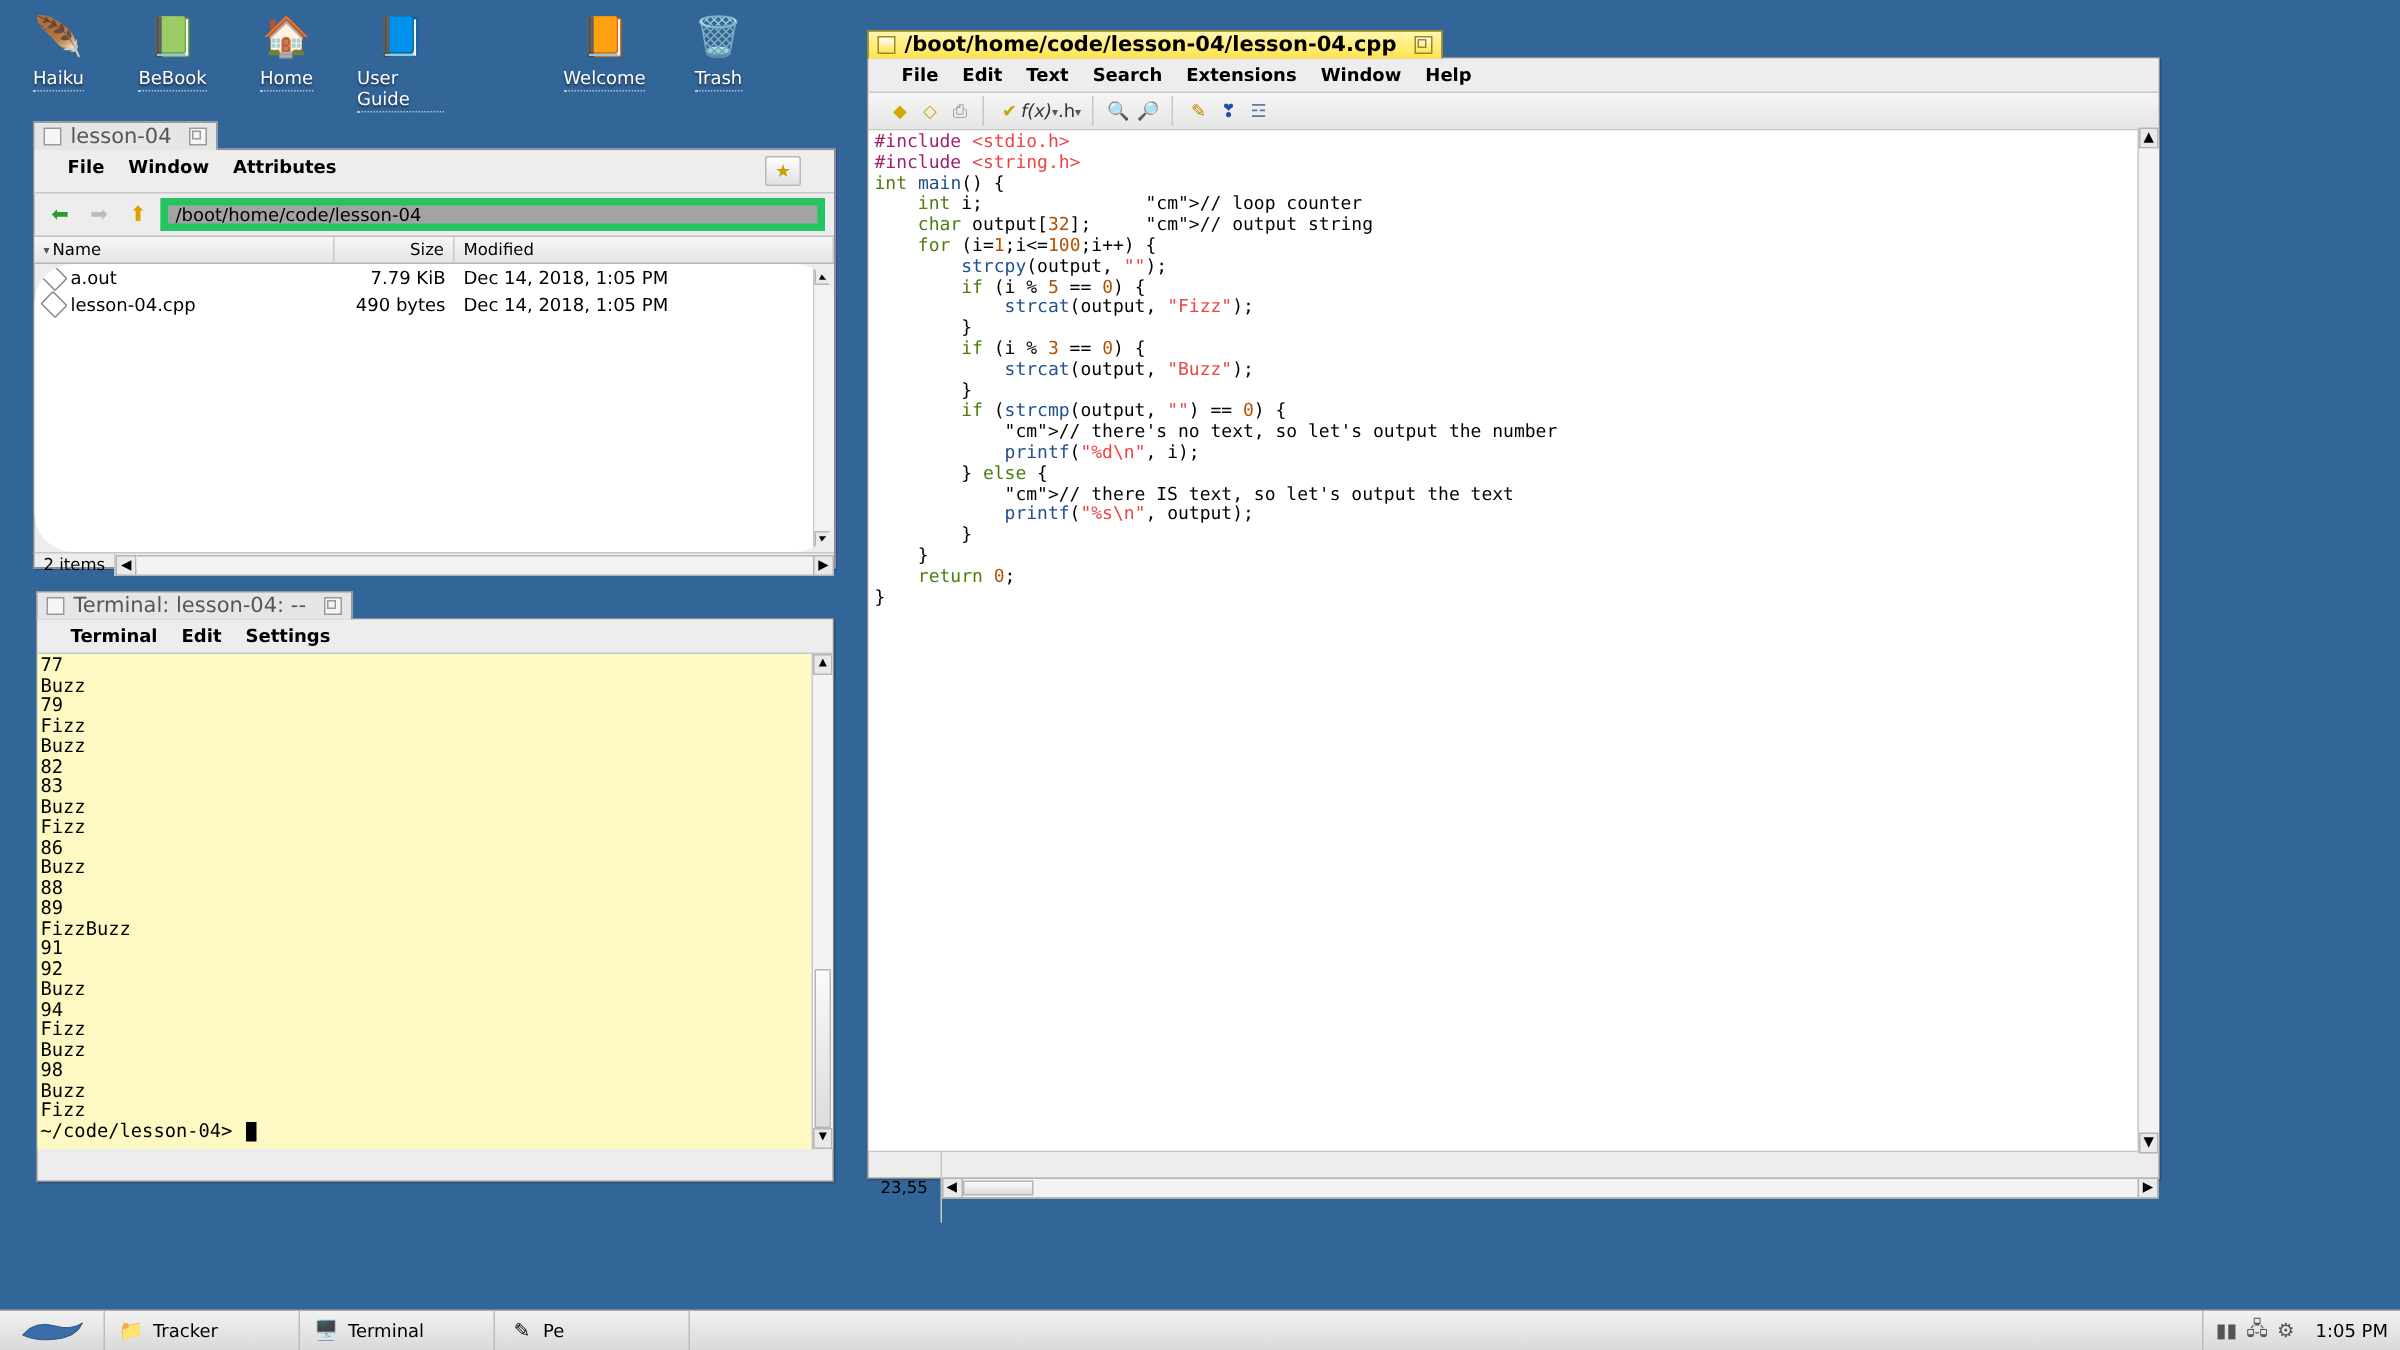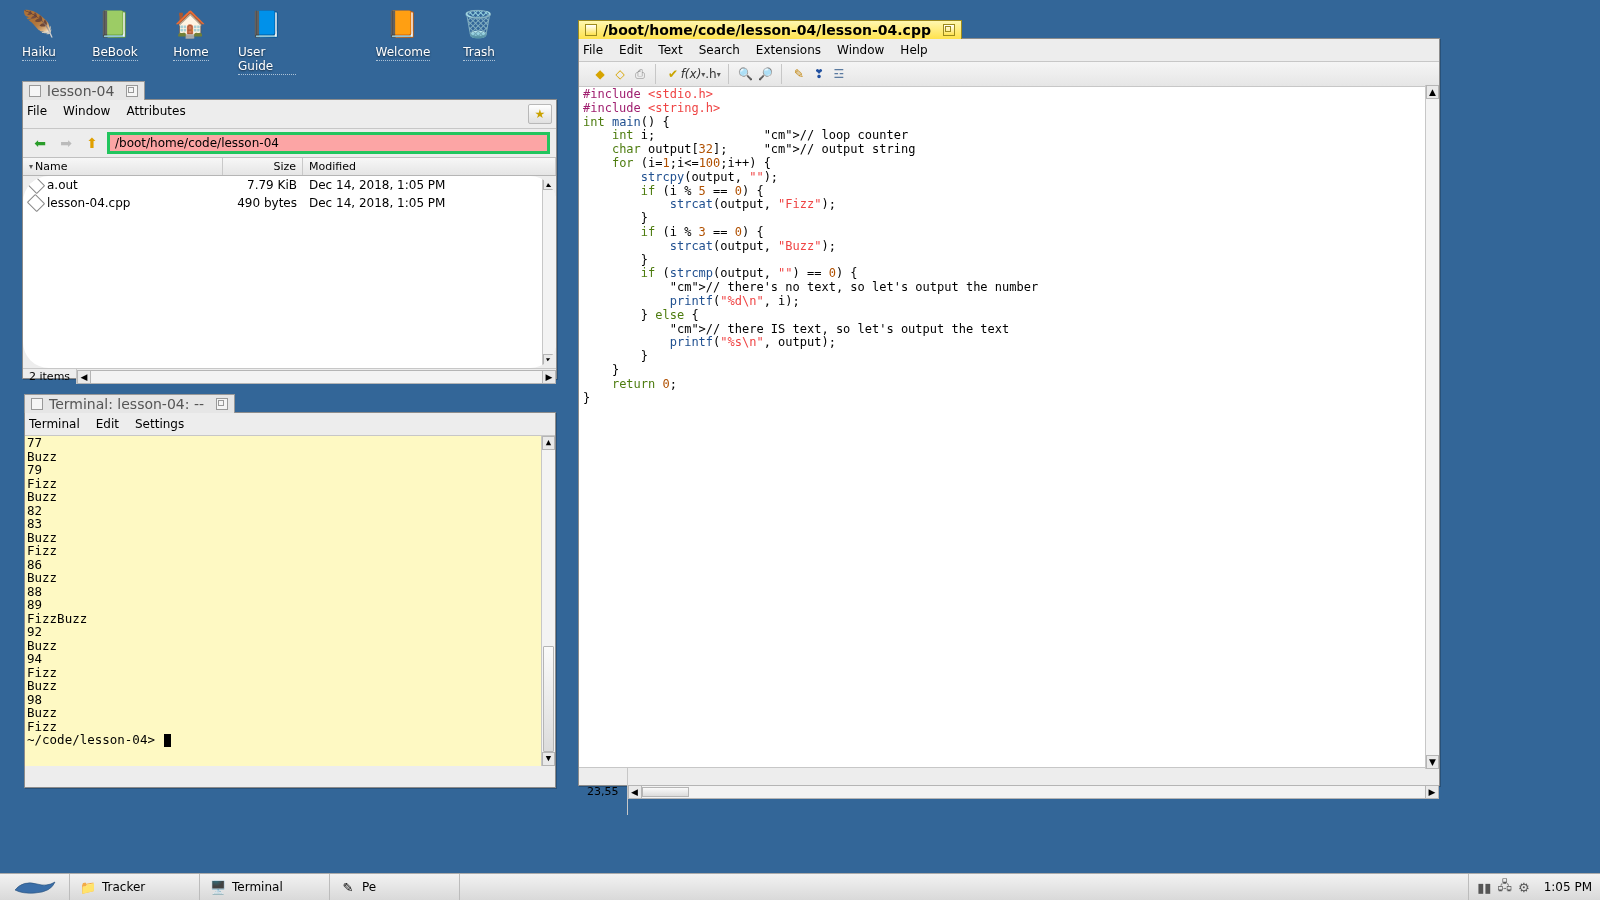--- a/index.html
+++ b/index.html
@@ -27,27 +27,27 @@
     border:1px solid #9c8a1f; border-bottom:none;
     display:flex; align-items:center; gap:6px; padding:0 6px; font-size:14px;
   }
   .tab .closebox { width:12px; height:12px; border:1px solid #9c8a1f; background:linear-gradient(#fff, #ffe24d); }
   .tab .zoom { margin-left:6px; width:12px; height:12px; border:1px solid #9c8a1f; position:relative; background:linear-gradient(#fff,#ffe24d);}
   .tab .zoom::after{content:"";position:absolute;inset:1px 3px 3px 1px;border:1px solid #9c8a1f;}
   .tab.inactive { background:#e6e6e6; border-color:#999; color:#555;}
   .tab.inactive .closebox,.tab.inactive .zoom{border-color:#999;background:#f5f5f5;}
   .tab.inactive .zoom::after{border-color:#999;}
 
-  .menubar { display:flex; gap:16px; padding:4px 4px; background:#ededed; border-bottom:1px solid #c7c7c7;}
+  .menubar { display:flex; gap:16px; padding:4px 22px; background:#ededed; border-bottom:1px solid #c7c7c7;font-weight:bold;}
   .menubar .item{ cursor:default;}
 
   
   .tracker-toolbar {display:flex; align-items:center; gap:4px; padding:3px 6px; border-bottom:1px solid #c0c0c0;}
   .tracker-toolbar .btn{width:22px;height:22px;display:flex;align-items:center;justify-content:center;font-size:14px;}
-  .path-box{flex:1; height:22px; border:3px solid #22c55e; background:#fca5a5; padding:1px 5px; display:flex; align-items:center; font-size:12px;}
+  .path-box{flex:1; height:22px; border:5px solid #22c55e; background:#a3a3a3; padding:1px 5px; display:flex; align-items:center; font-size:12px;}
   .star{width:24px;height:20px;border:1px solid #b8b8b8;border-radius:2px;background:linear-gradient(#fff,#e0e0e0);display:flex;align-items:center;justify-content:center;color:#caa200;margin-left:4px;}
 
   .list-header{display:flex;background:linear-gradient(#f7f7f7,#e5e5e5); border-bottom:1px solid #b5b5b5; font-size:11px;}
   .list-header .col{padding:2px 6px; border-right:1px solid #c9c9c9;}
   .list-header .col.name{flex:0 0 200px; display:flex; align-items:center; gap:2px;}
   .list-header .col.size{flex:0 0 80px; text-align:right;}
   .list-header .col.mod{flex:1;}
   .list-body{background:#fff; position:relative; height:192px; overflow:hidden;border-radius:26px;}
   .row{display:flex; padding:1px 0;}
   .row .c{padding:1px 6px;}
@@ -210,20 +210,21 @@
       <div class="line">Buzz</div>
       <div class="line">82</div>
       <div class="line">83</div>
       <div class="line">Buzz</div>
       <div class="line">Fizz</div>
       <div class="line">86</div>
       <div class="line">Buzz</div>
       <div class="line">88</div>
       <div class="line">89</div>
       <div class="line">FizzBuzz</div>
+      <div class="line">91</div>
       <div class="line">92</div>
       <div class="line">Buzz</div>
       <div class="line">94</div>
       <div class="line">Fizz</div>
       <div class="line">Buzz</div>
       <div class="line">98</div>
       <div class="line">Buzz</div>
       <div class="line">Fizz</div>
       <div class="line">~/code/lesson-04&gt; <span class="cursor"></span></div>
       <div class="vscroll">

